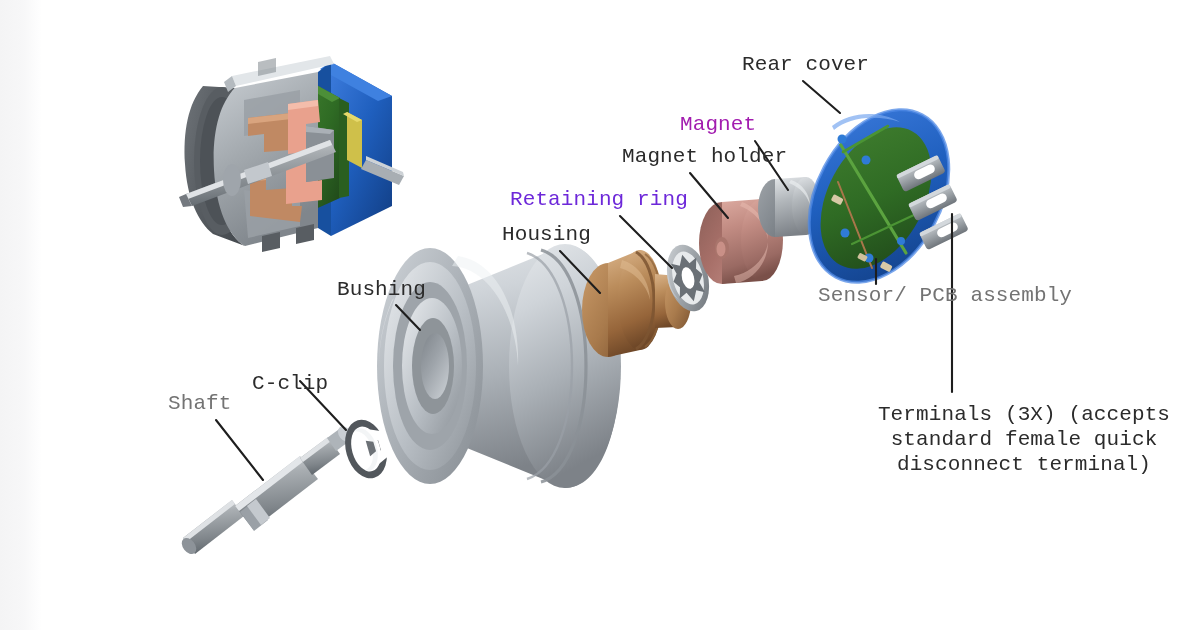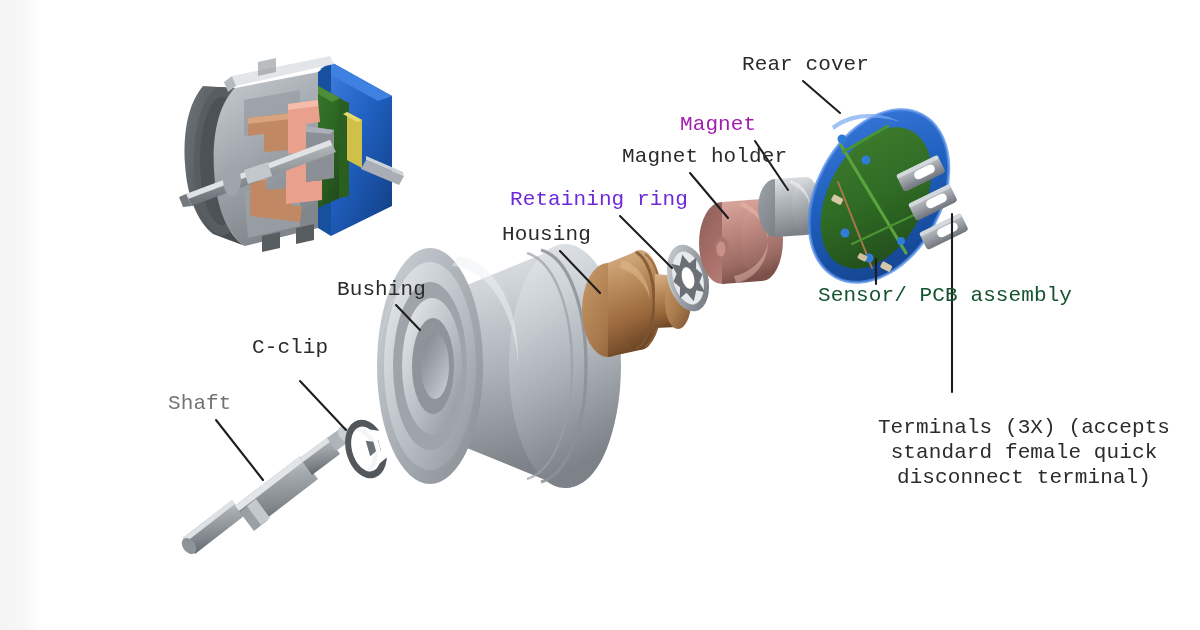--- a/index.html
+++ b/index.html
@@ -368,28 +368,28 @@
         <line x1="690" y1="173" x2="728" y2="218"></line>
         <line x1="755" y1="141" x2="788" y2="190"></line>
         <line x1="803" y1="81" x2="840" y2="113"></line>
         <line x1="876" y1="259" x2="876" y2="284"></line>
         <line x1="952" y1="214" x2="952" y2="392"></line>
       </g>
   </svg>
 
   <div id="labels">
       <div class="lbl" style="left: 168px; top: 392px; color: #737373;">Shaft</div>
-      <div class="lbl" style="left: 252px; top: 336px; color: rgb(43, 43, 43);">C-clip</div>
+      <div class="lbl" style="left: 252px; top: 372px; color: rgb(43, 43, 43);">C-clip</div>
       <div class="lbl" style="left: 337px; top: 278px; color: rgb(43, 43, 43);">Bushing</div>
       <div class="lbl" style="left: 502px; top: 223px; color: rgb(43, 43, 43);">Housing</div>
       <div class="lbl" style="left: 510px; top: 188px; color: #6d28d9;">Retaining ring</div>
       <div class="lbl" style="left: 622px; top: 145px; color: rgb(43, 43, 43);">Magnet holder</div>
       <div class="lbl" style="left: 680px; top: 113px; color: #a21caf;">Magnet</div>
       <div class="lbl" style="left: 742px; top: 53px; color: rgb(43, 43, 43);">Rear cover</div>
-      <div class="lbl c multi" style="left: 818px; top: 284px; color: #14532d;">Sensor/
+      <div class="lbl c multi" style="left: 818px; top: 284px; color: #737373;">Sensor/
 PCB assembly</div>
-      <div class="lbl c multi" style="left: 848px; top: 416px; color: rgb(43, 43, 43);">Terminals (3X)
+      <div class="lbl c multi" style="left: 848px; top: 403px; color: rgb(43, 43, 43);">Terminals (3X)
 (accepts standard
 female quick
 disconnect terminal)</div>
     </div>
 
 </div>
 
 </body></html>

